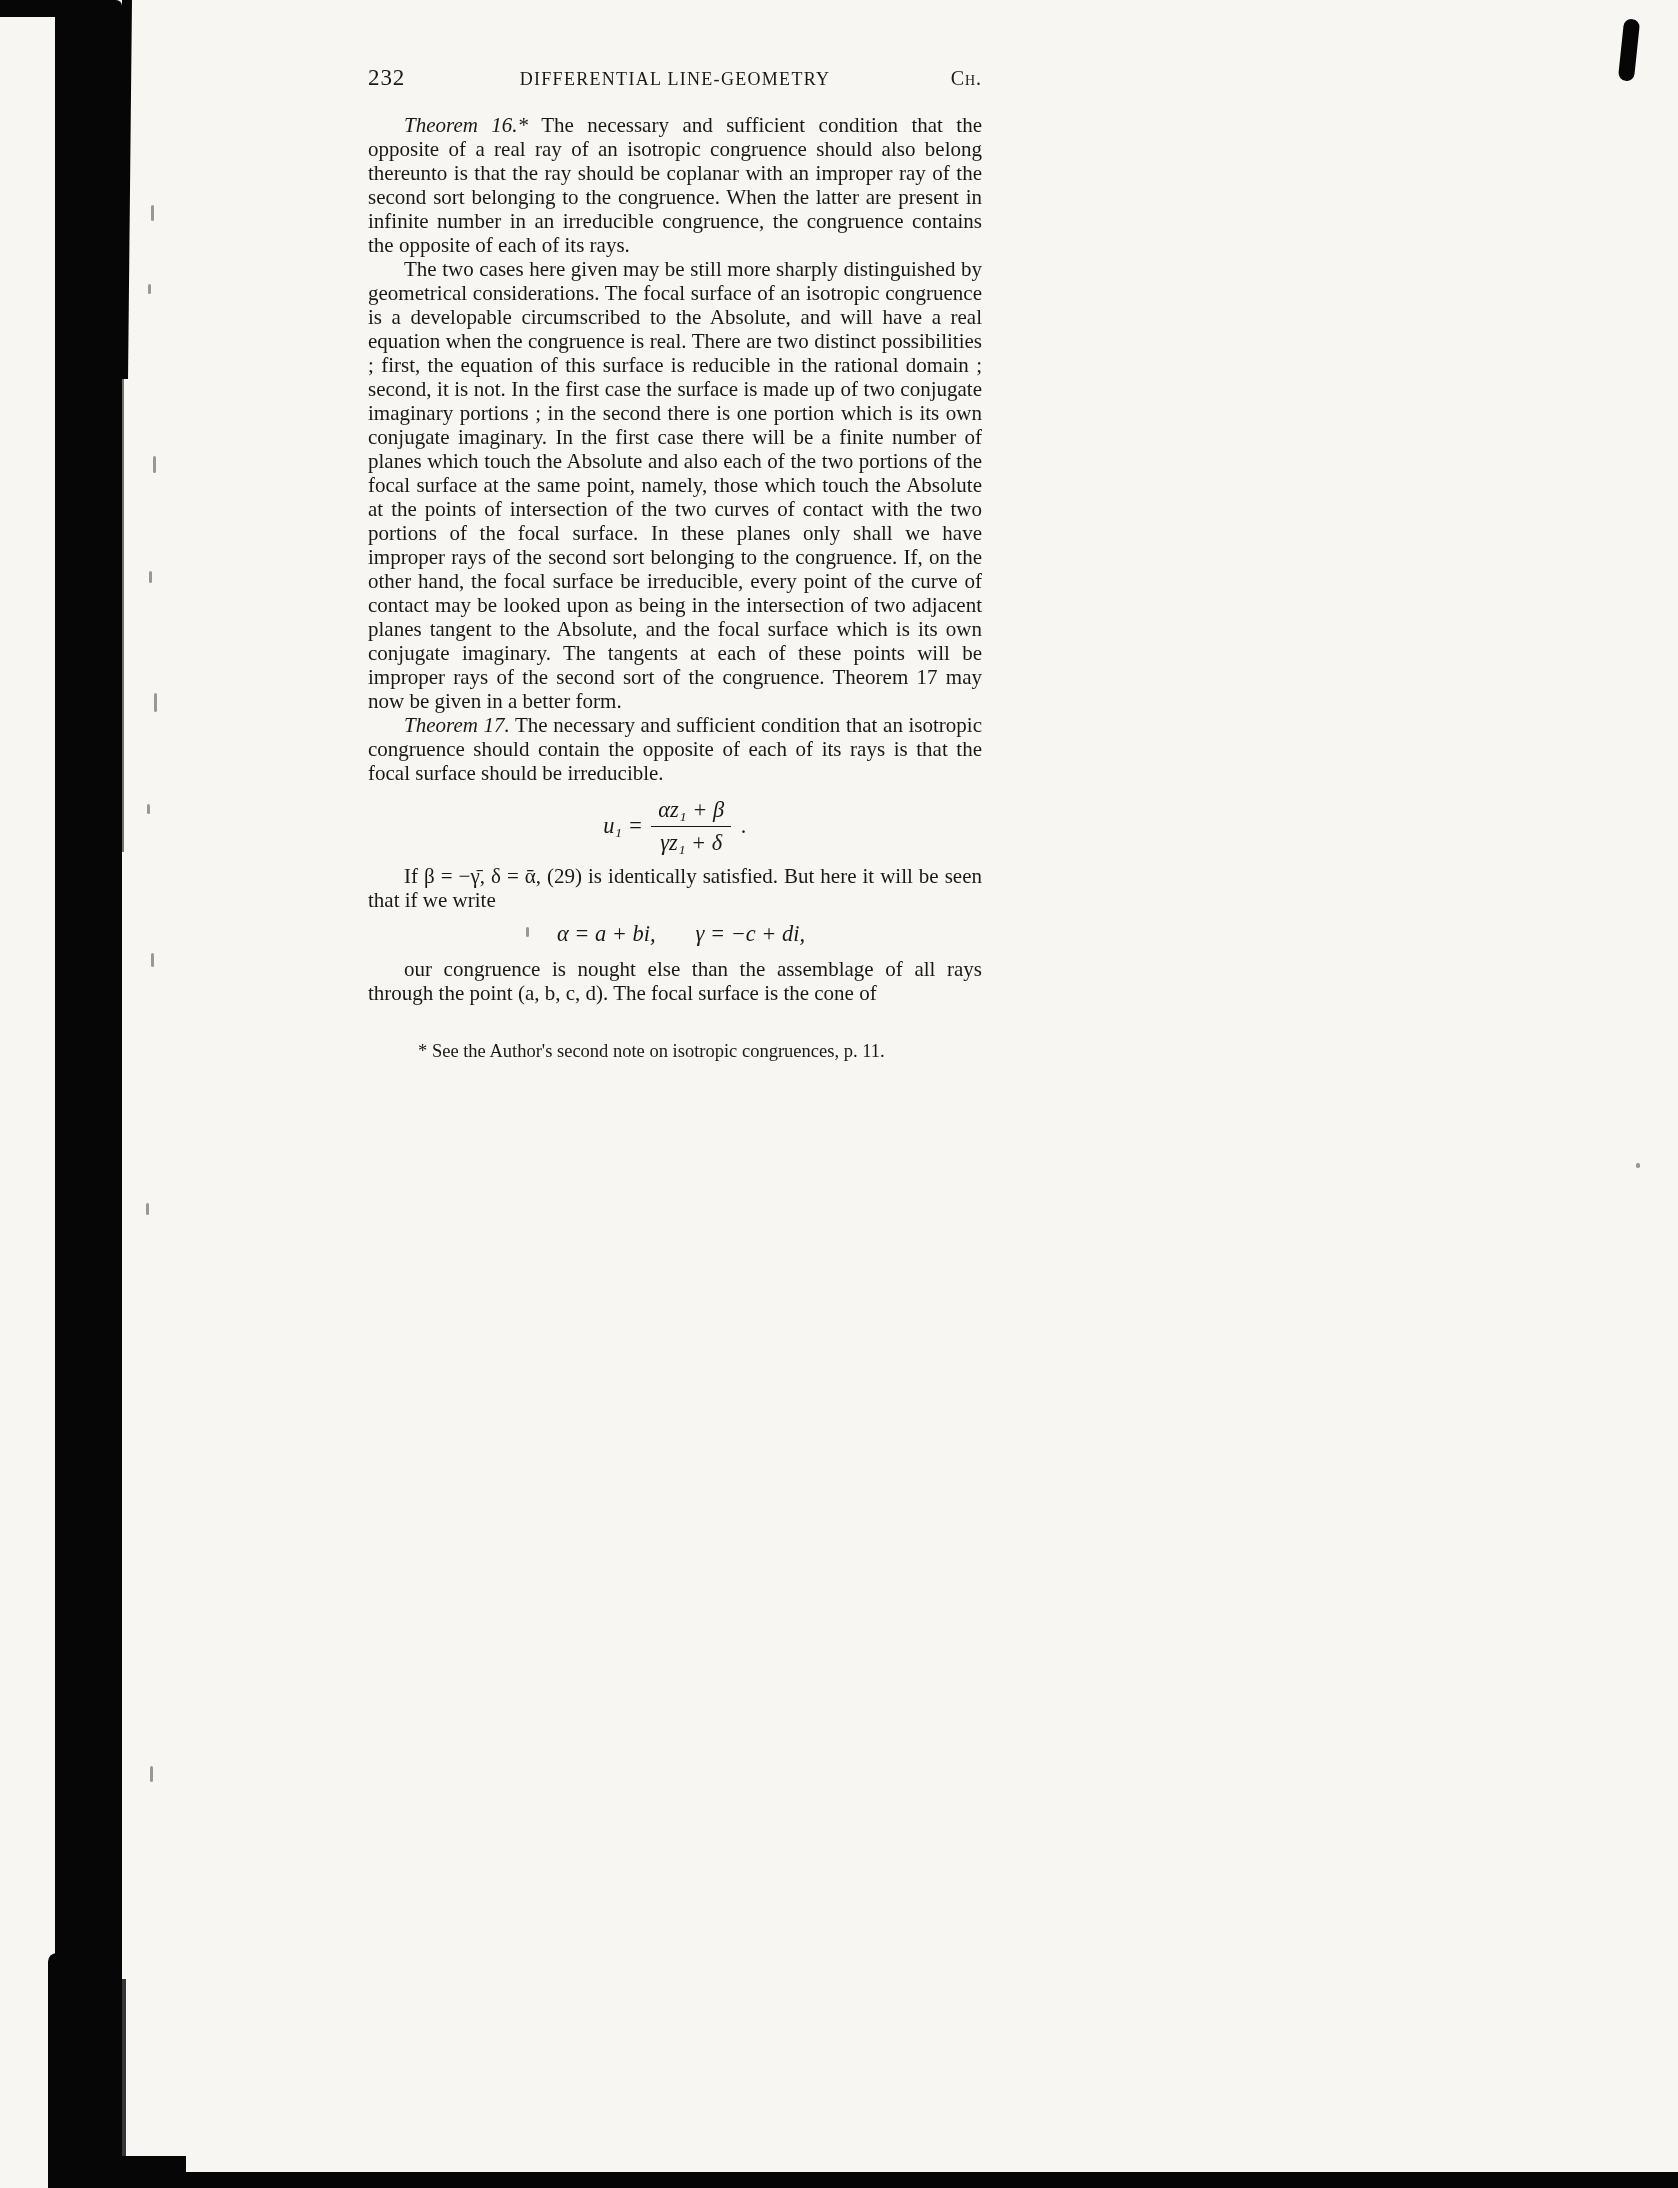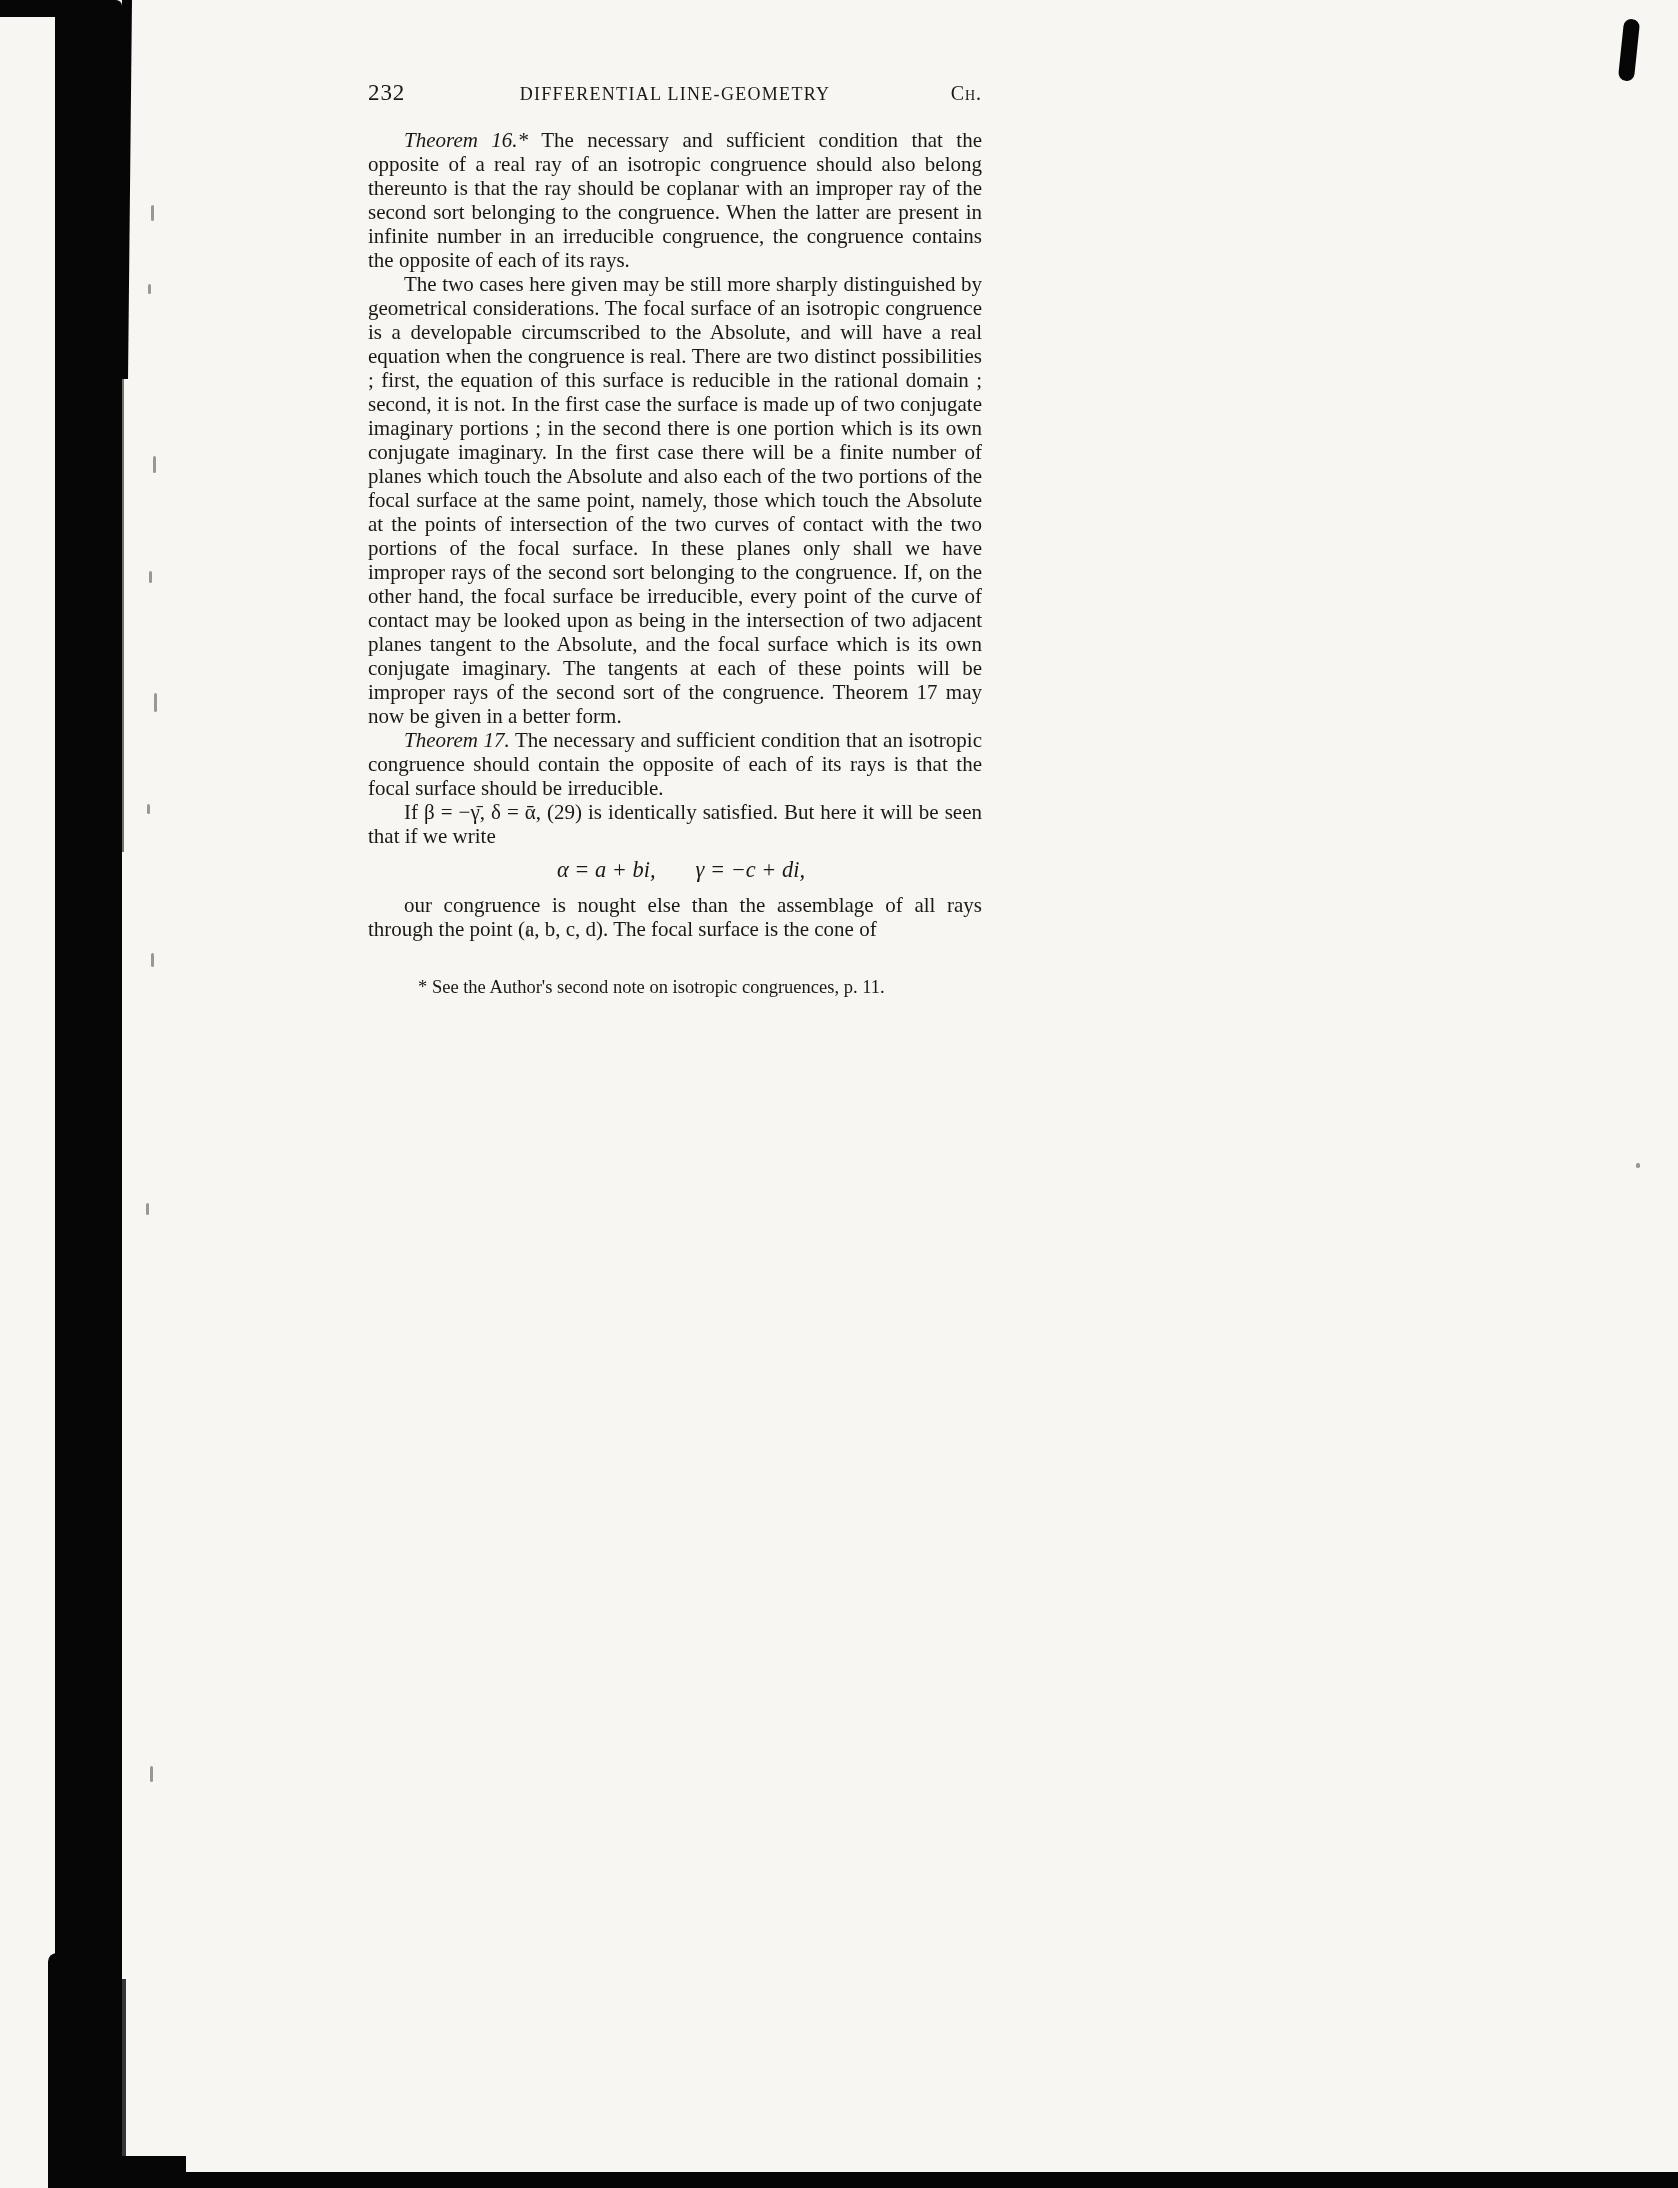--- a/index.html
+++ b/index.html
@@ -33,21 +33,21 @@
     position: absolute;
     background: #4c4a46;
     opacity: .55;
     border-radius: 1.7px;
   }
 
   
   .content {
     position: absolute;
     left: 368px;
-    top: 80px;
+    top: 65px;
     width: 614px;
   }
   .page-header {
     display: flex;
     align-items: baseline;
     margin-bottom: 22.4px;
   }
   .pagenum {
     width: 103px;
     font-size: 23px;
@@ -153,20 +153,28 @@
       <span class="chapter-label">Ch.</span>
     </header>
 
     <p class="para"><span class="lead">Theorem 16.*</span><span> The necessary and sufficient condition that the opposite of a real ray of an isotropic congruence should also belong thereunto is that the ray should be coplanar with an improper ray of the second sort belonging to the congruence. When the latter are present in infinite number in an irreducible congruence, the congruence contains the opposite of each of its rays.</span></p>
 
     <p class="para"><span>The two cases here given may be still more sharply distinguished by geometrical considerations. The focal surface of an isotropic congruence is a developable circumscribed to the Absolute, and will have a real equation when the congruence is real. There are two distinct possibilities ; first, the equation of this surface is reducible in the rational domain ; second, it is not. In the first case the surface is made up of two conjugate imaginary portions ; in the second there is one portion which is its own conjugate imaginary. In the first case there will be a finite number of planes which touch the Absolute and also each of the two portions of the focal surface at the same point, namely, those which touch the Absolute at the points of intersection of the two curves of contact with the two portions of the focal surface. In these planes only shall we have improper rays of the second sort belonging to the congruence. If, on the other hand, the focal surface be irreducible, every point of the curve of contact may be looked upon as being in the intersection of two adjacent planes tangent to the Absolute, and the focal surface which is its own conjugate imaginary. The tangents at each of these points will be improper rays of the second sort of the congruence. Theorem 17 may now be given in a better form.</span></p>
 
     <p class="para"><span class="lead">Theorem 17.</span><span> The necessary and sufficient condition that an isotropic congruence should contain the opposite of each of its rays is that the focal surface should be irreducible.</span></p>
 
 
+    <div class="equation">
+      <span class="eq-lhs">u₁ =</span>
+      <span class="frac">
+        <span class="num">αz₁ + β</span>
+        <span class="den">γz₁ + δ</span>
+      </span>
+      <span class="eq-suffix">.</span>
+    </div>
 
     <p class="para"><span>If β = −γ̄, δ = ᾱ, (29) is identically satisfied. But here it will be seen that if we write</span></p>
 
     <div class="equation-inline">
       <span class="eq-part">α = a + bi,</span><span class="eq-part">γ = −c + di,</span>
     </div>
 
     <p class="para"><span>our congruence is nought else than the assemblage of all rays through the point (a, b, c, d). The focal surface is the cone of</span></p>
 
     <div class="footnote"><span>* See the Author's second note on isotropic congruences, p. 11.</span></div>

